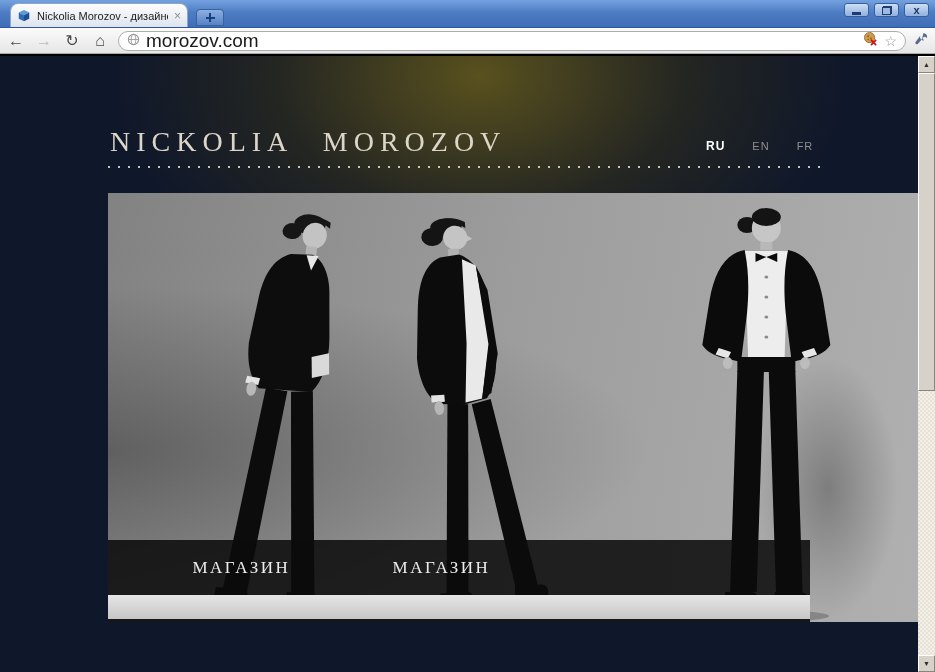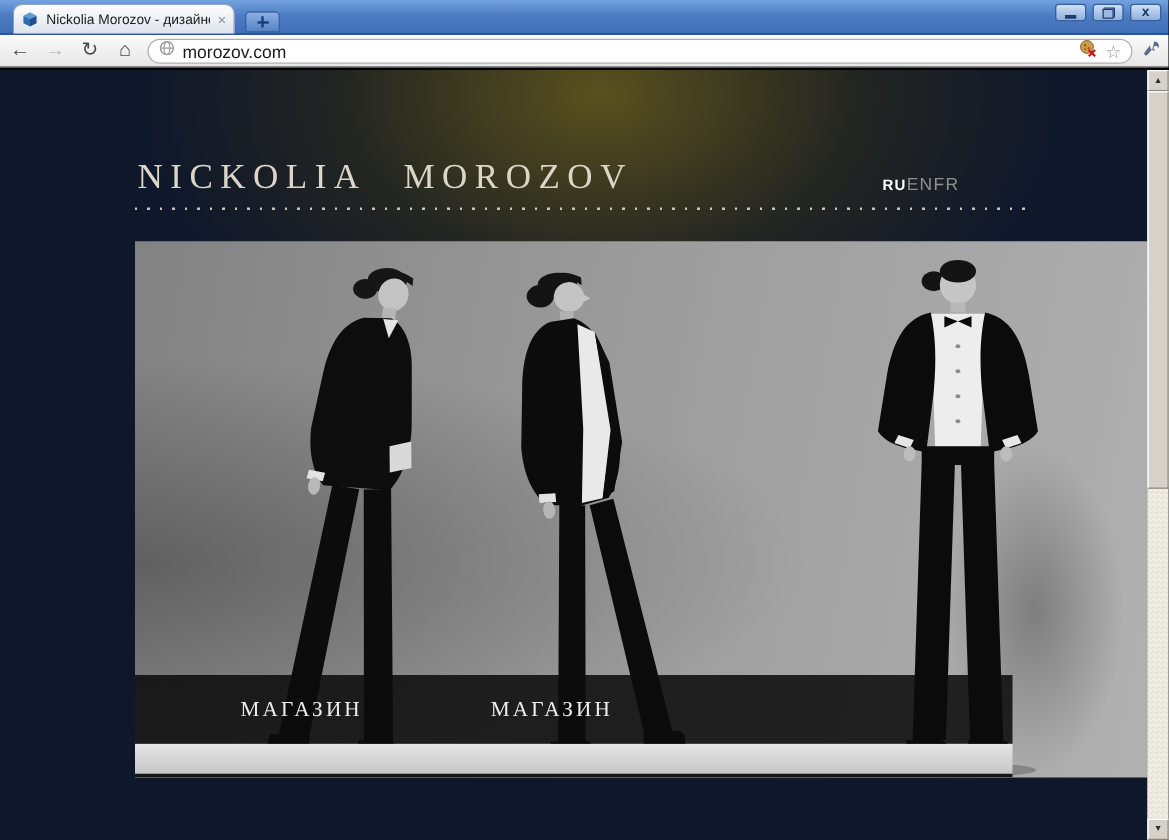--- a/index.html
+++ b/index.html
@@ -34,33 +34,33 @@
   .glyph-close { font-size:11px; font-weight:bold; color:#16355f; line-height:1; }
 
   
   .toolbar { position:absolute; top:28px; left:0; right:0; height:26px;
     background:linear-gradient(#fbfbfb,#e6e6e6); border-bottom:1px solid #a9a9a9;
     display:flex; align-items:center; padding:0 6px; gap:8px; }
   .navbtn { font-size:16px; line-height:1; color:#4a4a4a; width:20px; text-align:center; }
   .navbtn.disabled { color:#bcbcbc; }
   .addressbar { flex:1; height:20px; background:#fff; border:1px solid #aeaeae; border-radius:11px;
     display:flex; align-items:center; padding:0 8px; gap:6px; }
-  .url { flex:1; border:none; outline:none; font-size:14px; color:#1b1b1b; font-family:"Liberation Sans",sans-serif; background:transparent; }
+  .url { flex:1; border:none; outline:none; font-size:19px; color:#1b1b1b; font-family:"Liberation Sans",sans-serif; background:transparent; }
   .star { font-size:14px; color:#8d9299; line-height:1; }
 
   
   .viewport { position:absolute; top:56px; left:0; width:935px; height:616px; background:#000; }
   .pagearea { position:absolute; top:0; left:0; width:918px; height:616px; overflow:hidden; background:#0f172a; }
   .glow { position:absolute; top:-40px; left:120px; width:720px; height:300px;
     background:radial-gradient(ellipse at 50% 20%, rgba(150,128,20,0.55) 0%, rgba(90,76,12,0.28) 40%, rgba(0,0,0,0) 72%); }
 
   .logo { position:absolute; left:110px; top:70px; font-family:"Liberation Serif",serif;
     font-size:28px; letter-spacing:6px; word-spacing:18px; color:#dcd6c8; font-weight:400; }
-  .langs { position:absolute; top:83px; left:706px; display:flex; align-items:baseline; }
-  .lang { font-size:14px; letter-spacing:1px; color:#8f8f8f; font-family:"Liberation Sans",sans-serif; }
+  .langs { position:absolute; top:83px; left:706px; display:flex; gap:27px; align-items:baseline; }
+  .lang { font-size:11px; letter-spacing:1px; color:#8f8f8f; font-family:"Liberation Sans",sans-serif; }
   .lang.active { color:#ffffff; font-weight:bold; font-size:12px; }
   .dotted { position:absolute; left:108px; top:110px; width:716px; height:2px;
     background-image:repeating-linear-gradient(to right, rgba(230,225,210,0.85) 0 2px, transparent 2px 10px); }
 
   
   .photo { position:absolute; left:108px; top:137px; width:848px; height:429px;
     background:linear-gradient(100deg, #828282 0%, #9c9c9c 45%, #b2b2b2 100%); overflow:hidden;padding-left:36px; }
   .photo-vignette { position:absolute; inset:0;
     background:radial-gradient(ellipse at 0% 60%, rgba(0,0,0,0.28), transparent 45%); }
   .photo svg { position:absolute; inset:0; width:100%; height:100%; }

